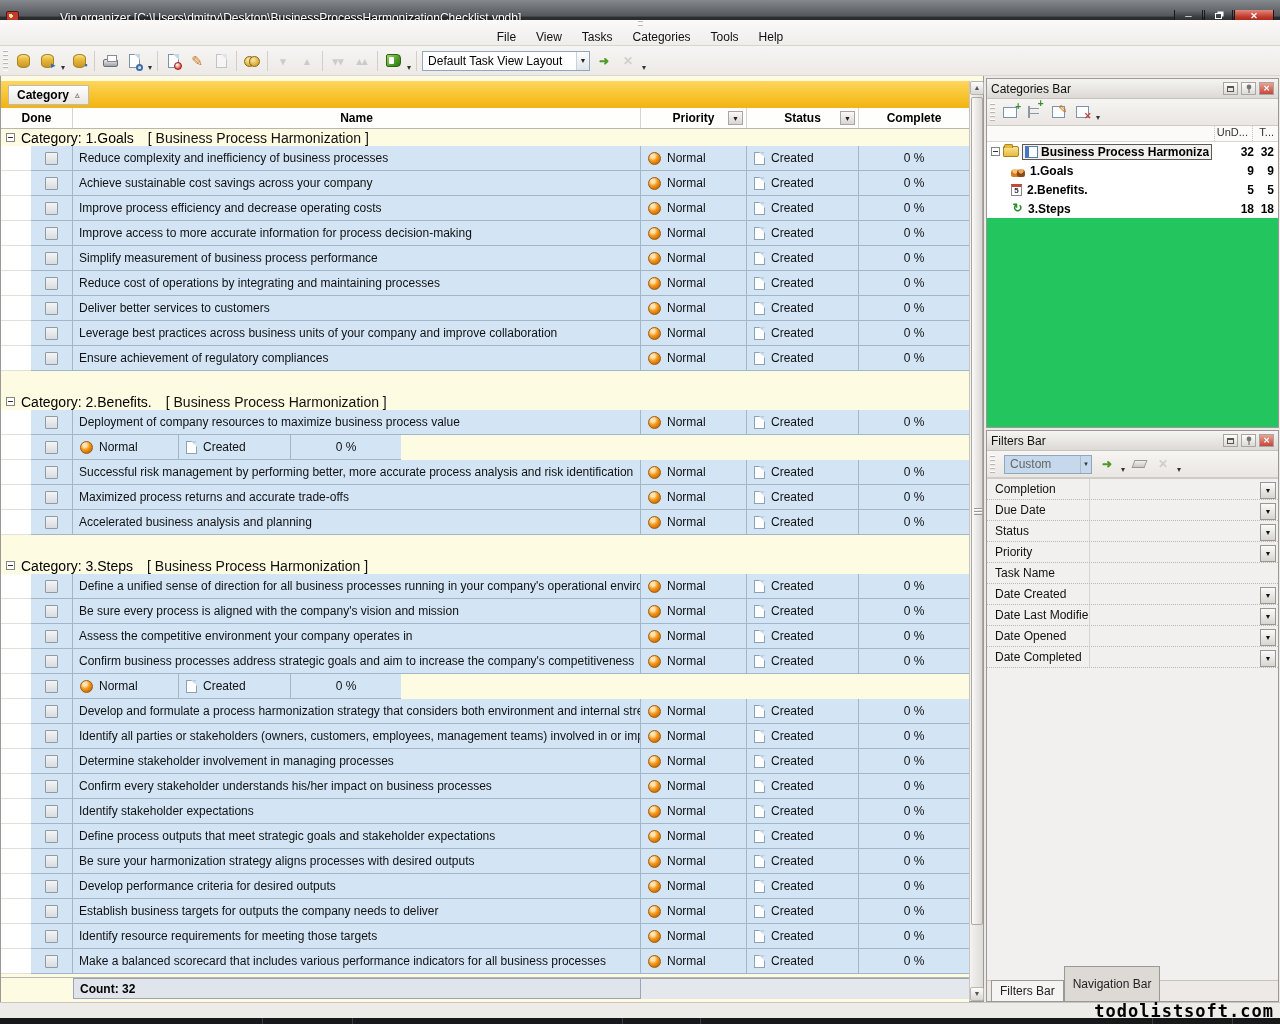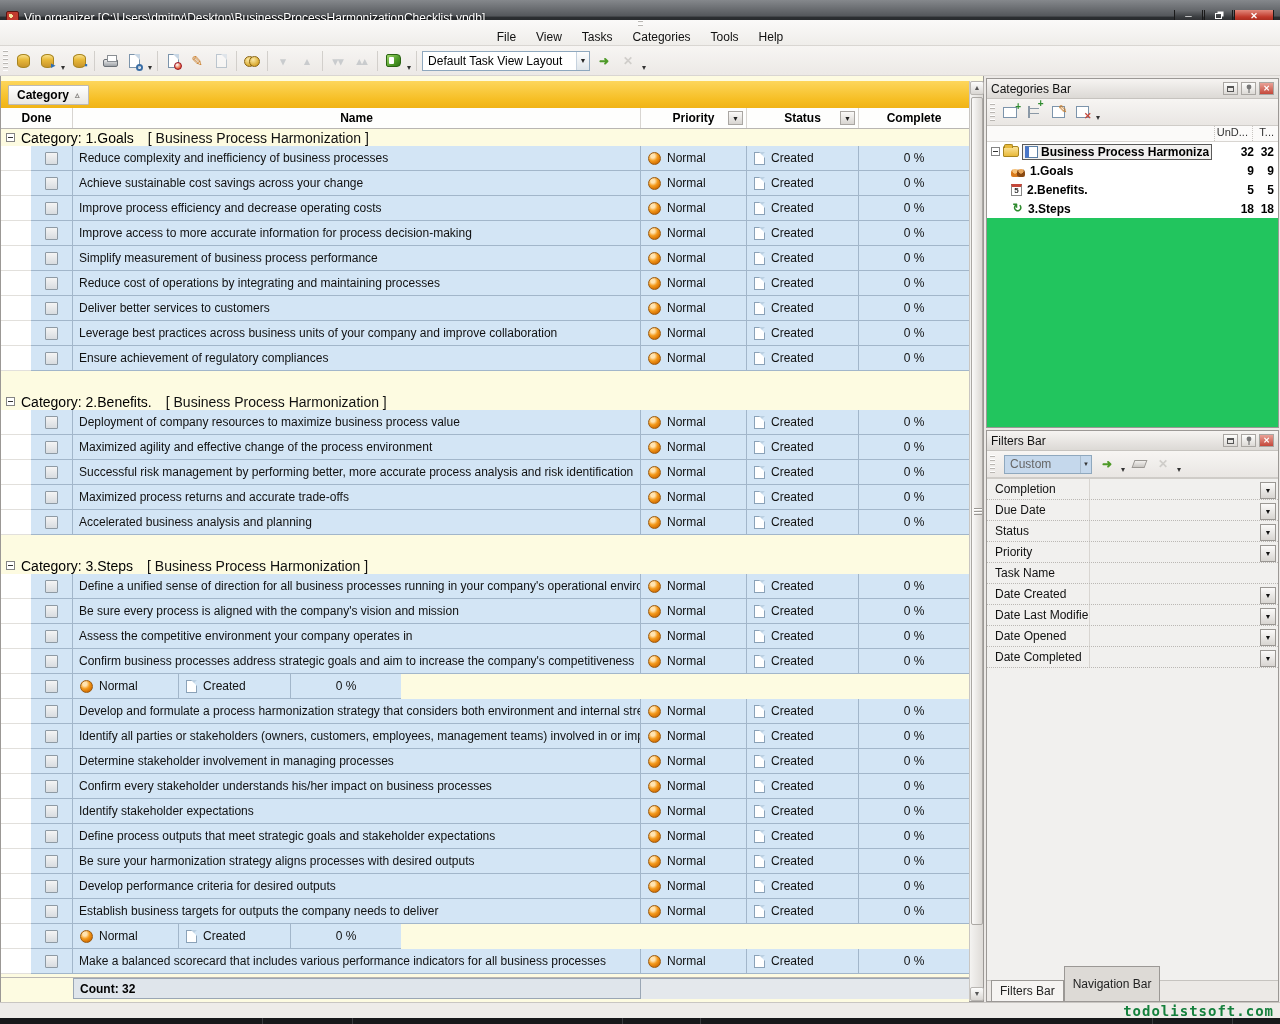--- a/index.html
+++ b/index.html
@@ -2,21 +2,21 @@
 <html><head>
 <meta charset="utf-8">
 <style>
   * { margin:0; padding:0; box-sizing:border-box; }
   html,body { width:1280px; height:1024px; overflow:hidden; font-family:"Liberation Sans", sans-serif; background:#ECE9E6; }
   .win { position:absolute; inset:0; }
 
   
   .titlebar { position:absolute; left:0; top:0; width:1280px; height:36px;
     background:linear-gradient(#85888C 0%, #55585C 45%, #2B2E31 50%, #1C1E20 100%);
-    border-bottom:1px solid #0a0a0a; display:flex; align-items:center; padding:0 4px; }
+    border-bottom:1px solid #0a0a0a; display:flex; align-items:center; padding:0 4px;gap:36px; }
   .app-icon { width:13px; height:13px; margin:0 5px 0 2px; border-radius:2px;
     background:radial-gradient(circle at 35% 35%, #F5E6A0 0 20%, #C23B2E 21% 75%, #7A1F16 100%); border:1px solid #5a1410; }
   .title-text { color:#fff; font-size:12px; text-shadow:0 1px 2px #000; white-space:nowrap; }
   .winbtns { margin-left:auto; display:flex; gap:1px; padding-right:2px; }
   .wbtn { width:29px; height:15px; border:1px solid #1a1a1a; border-top:none; border-radius:0 0 3px 3px;
     background:linear-gradient(#6A6D71,#3A3D40 50%,#232528); color:#fff; font-size:9px; line-height:13px; text-align:center; }
   .wbtn.close { width:40px; background:linear-gradient(#E2897C,#C0392B 50%,#8E1F12); font-weight:bold; }
   .wbtn .restore-glyph { display:inline-block; width:7px; height:6px; border:1px solid #fff; box-shadow:2px -2px 0 -0.5px #fff; margin-top:3px; }
 
   
@@ -142,21 +142,21 @@
   .frow { height:21px; display:flex; align-items:flex-end; border-bottom:1px dotted #BBB8B4; font-size:12px; color:#111; background:#F1F0EE; }
   .frow .flabel { width:103px; padding-left:8px; white-space:nowrap; overflow:hidden; border-right:1px solid #D8D5D1; height:100%; display:flex; align-items:center; }
   .frow .fvalue { flex:1; height:100%; }
   .frow .fdrop { width:16px; height:17px; margin-right:2px; background:linear-gradient(#FBFAF9,#D8D5D1); border:1px solid #9A9793; font-size:7px; color:#111; display:flex; align-items:center; justify-content:center; }
   .tabs { position:absolute; left:0; bottom:0; width:291px; height:21px; background:#ECE9E6; border-top:1px solid #C6C3BF; display:flex; align-items:flex-end; padding-left:4px; }
   .tab { height:35px; padding:0 8px; font-size:12px; display:flex; align-items:center; border:1px solid #9B9895; border-bottom:none; background:#DDDAD6; color:#222; }
   .tab.active { background:#F6F4F2; height:21px; }
 
   
   .statusstrip { position:absolute; left:0; top:1002px; width:1280px; height:16px; background:#EEECE9; border-top:1px solid #C9C6C2; display:flex; align-items:center; justify-content:flex-end; padding-right:6px; }
-  .watermark { font-family:"DejaVu Sans Mono", monospace; font-weight:bold; font-size:14px; color:#15803d; letter-spacing:1px; }
+  .watermark { font-family:"DejaVu Sans Mono", monospace; font-weight:bold; font-size:17px; color:#000000; letter-spacing:1px; }
   .taskbar { position:absolute; left:0; top:1018px; width:1280px; height:6px; background:#17181A; }
   .taskbar i { position:absolute; top:0; width:1px; height:6px; background:#3A3C3F; }
 </style>
 </head>
 <body>
 
 <div class="win">
 
   <div class="titlebar">
     <div class="app-icon"></div>
@@ -288,21 +288,21 @@
             <span class="st-page"></span>
             <span>Created</span>
           </div>
     <div class="cell c-comp">0 %</div>
   </div>
         <div class="trow">
     <div class="indent"></div>
     <div class="cell c-done">
             <span class="chk"></span>
           </div>
-    <div class="cell c-name">Achieve sustainable cost savings across your change</div>
+    <div class="cell c-name">Achieve sustainable cost savings across your company</div>
     <div class="cell c-pri">
             <span class="pri-dot"></span>
             <span>Normal</span>
           </div>
     <div class="cell c-status">
             <span class="st-page"></span>
             <span>Created</span>
           </div>
     <div class="cell c-comp">0 %</div>
   </div>
@@ -438,21 +438,20 @@
             <span class="st-page"></span>
             <span>Created</span>
           </div>
     <div class="cell c-comp">0 %</div>
   </div>
         <div class="trow">
     <div class="indent"></div>
     <div class="cell c-done">
             <span class="chk"></span>
           </div>
-    <div class="cell c-name">Maximized agility and effective change of the process environment</div>
     <div class="cell c-pri">
             <span class="pri-dot"></span>
             <span>Normal</span>
           </div>
     <div class="cell c-status">
             <span class="st-page"></span>
             <span>Created</span>
           </div>
     <div class="cell c-comp">0 %</div>
   </div>
@@ -731,20 +730,21 @@
             <span class="st-page"></span>
             <span>Created</span>
           </div>
     <div class="cell c-comp">0 %</div>
   </div>
         <div class="trow">
     <div class="indent"></div>
     <div class="cell c-done">
             <span class="chk"></span>
           </div>
+    <div class="cell c-name">Identify resource requirements for meeting those targets</div>
     <div class="cell c-pri">
             <span class="pri-dot"></span>
             <span>Normal</span>
           </div>
     <div class="cell c-status">
             <span class="st-page"></span>
             <span>Created</span>
           </div>
     <div class="cell c-comp">0 %</div>
   </div>

